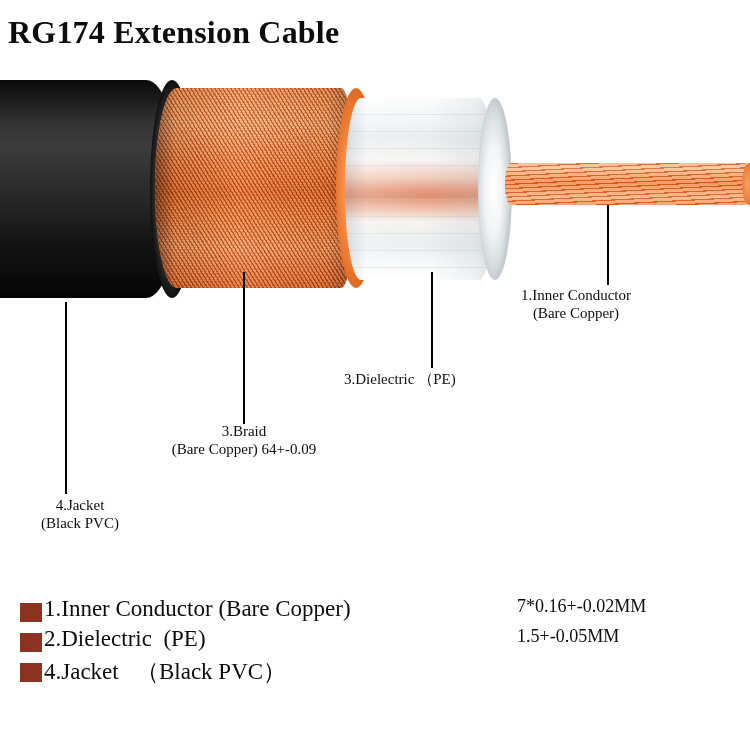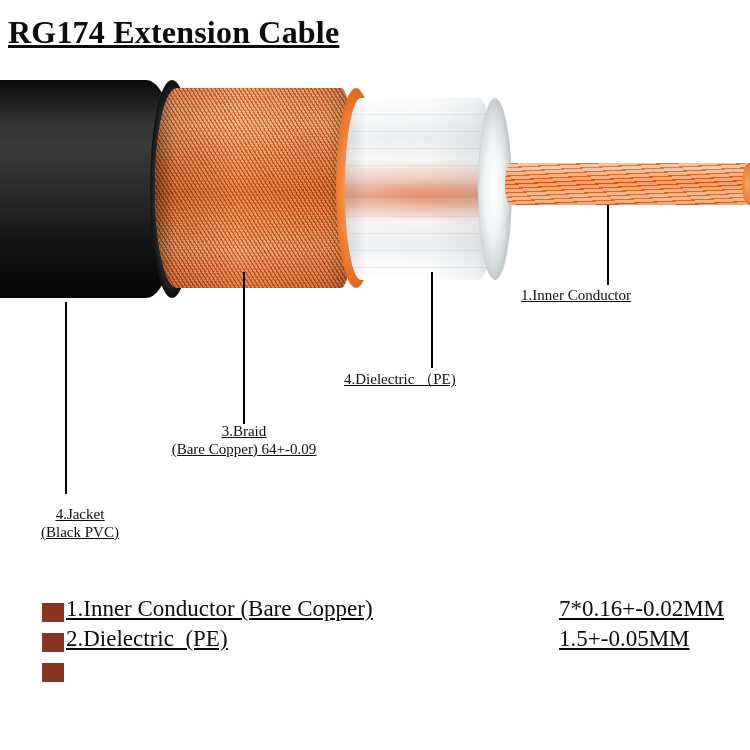--- a/index.html
+++ b/index.html
@@ -1,15 +1,15 @@
 <!DOCTYPE html>
 <html><head>
 <meta charset="utf-8">
 <style>
-  * { margin:0; padding:0; box-sizing:border-box;text-decoration:underline; }
+  * { margin:0; padding:0; box-sizing:border-box; }
   html,body { width:750px; height:750px; }
   body {
     background:#ffffff;
     font-family:"Liberation Serif","DejaVu Serif",serif;
     color:#0d0d0d;
     position:relative;
     overflow:hidden;
   }
 
   
@@ -190,25 +190,25 @@
     position:relative;
     top:1px;
   }
   .legend-label {
     font-size:23px;
     white-space:pre;
     flex:0 0 auto;
   }
   .legend-value {
     position:absolute;
-    left:517px;
-    font-size:23px;
+    left:497px;
+    font-size:18px;
     white-space:pre;
   }
-  .legend-row { position:relative;margin-left:22px; }
+  .legend-row { position:relative; }
 </style>
 </head>
 <body>
 
 <div id="title">RG174 Extension Cable</div>
 
 <div id="cable-figure">
   <div id="jacket"></div>
   <div id="jacket-rim"></div>
 
@@ -230,32 +230,33 @@
   <div id="conductor-end"></div>
 </div>
 
 <div class="leader" style="left:607px; top:205px; height:80px;"></div>
 <div class="leader" style="left:431px; top:272px; height:96px;"></div>
 <div class="leader" style="left:243px; top:272px; height:152px;"></div>
 <div class="leader" style="left:65px; top:302px; height:192px;"></div>
 
 <div class="callout" style="left:521px; top:287px;">
   <div>1.Inner Conductor</div>
+  <div>(Bare Copper)</div>
 </div>
 
 <div class="callout" style="left:344px; top:371px;">
-  <div>4.Dielectric （PE)</div>
+  <div>3.Dielectric （PE)</div>
 </div>
 
 <div class="callout" style="left:127px; top:423px; width:234px;">
   <div>3.Braid</div>
   <div>(Bare Copper) 64+-0.09</div>
 </div>
 
-<div class="callout" style="left:4px; top:497px; width:152px;margin-top:9px;">
+<div class="callout" style="left:4px; top:497px; width:152px;">
   <div>4.Jacket</div>
   <div>(Black PVC)</div>
 </div>
 
 <div id="legend">
 
   <div class="legend-row">
     <span class="swatch" style="background: rgb(138, 51, 32);"></span>
     <span class="legend-label">1.Inner Conductor (Bare Copper)</span>
     <span class="legend-value">7*0.16+-0.02MM</span>
@@ -263,15 +264,16 @@
 
   <div class="legend-row">
     <span class="swatch" style="background: rgb(138, 51, 32);"></span>
     <span class="legend-label">2.Dielectric  (PE)</span>
     <span class="legend-value">1.5+-0.05MM</span>
   </div>
 
 
   <div class="legend-row">
     <span class="swatch" style="background: rgb(138, 51, 32);"></span>
+    <span class="legend-label">4.Jacket   （Black PVC）</span>
   </div>
 
 </div>
 
 </body></html>

